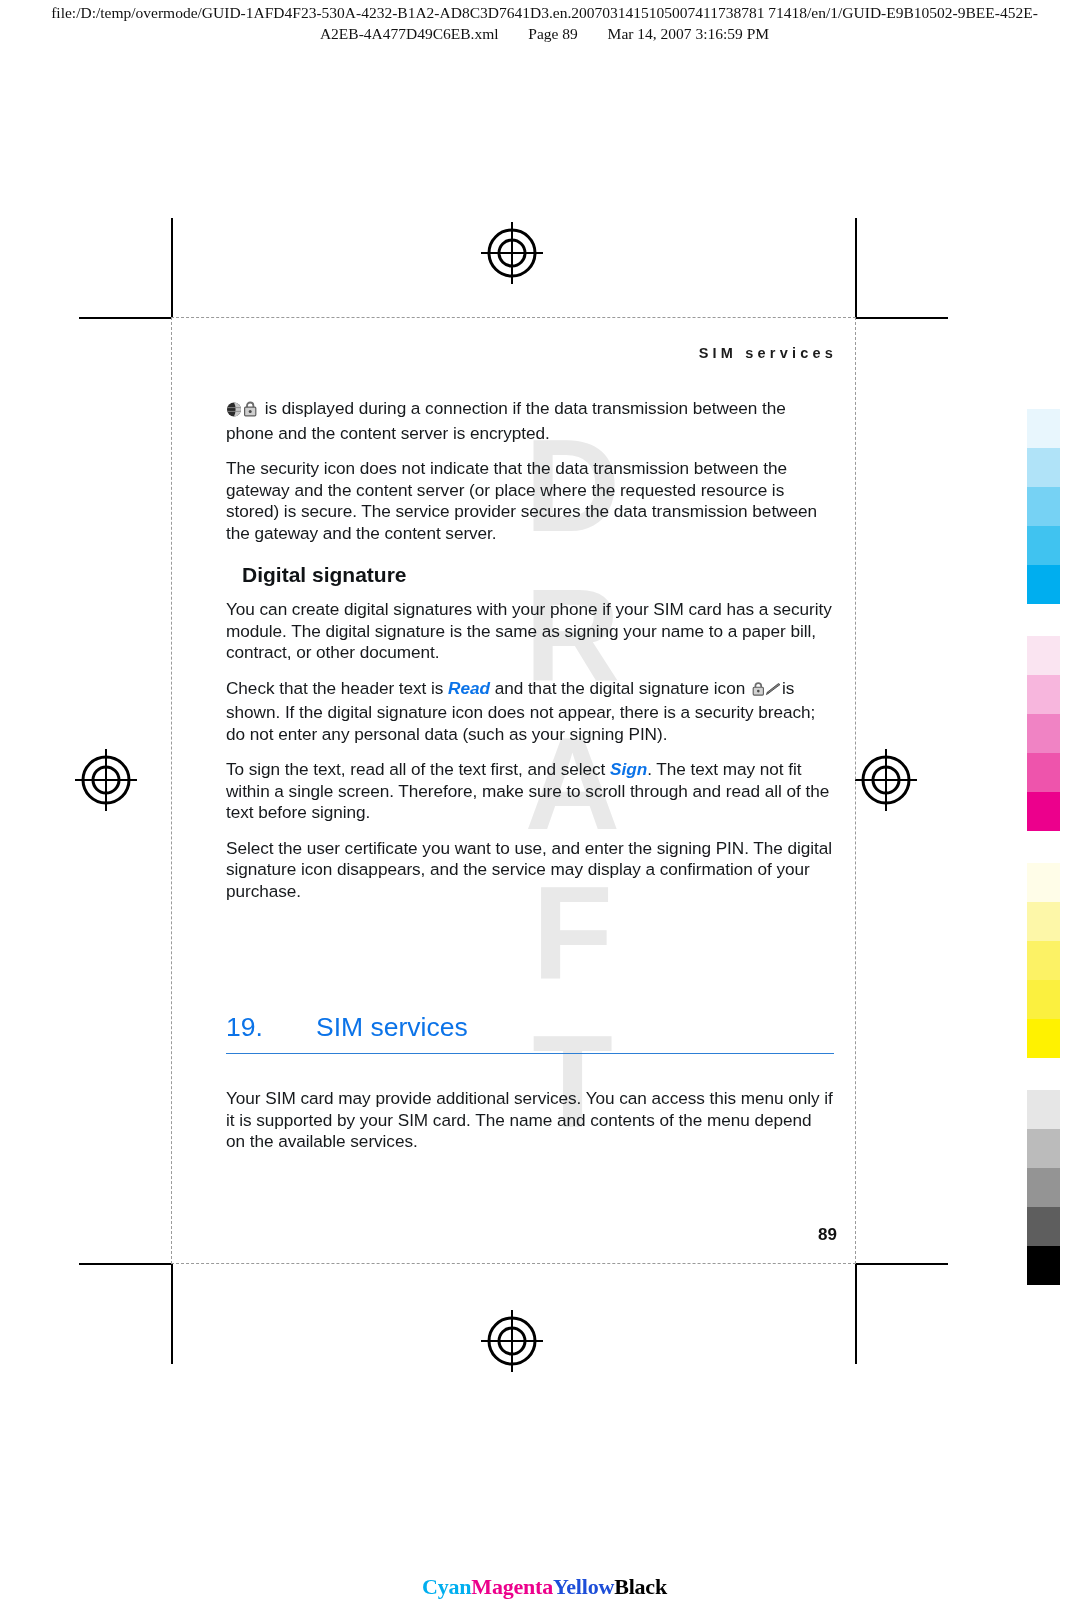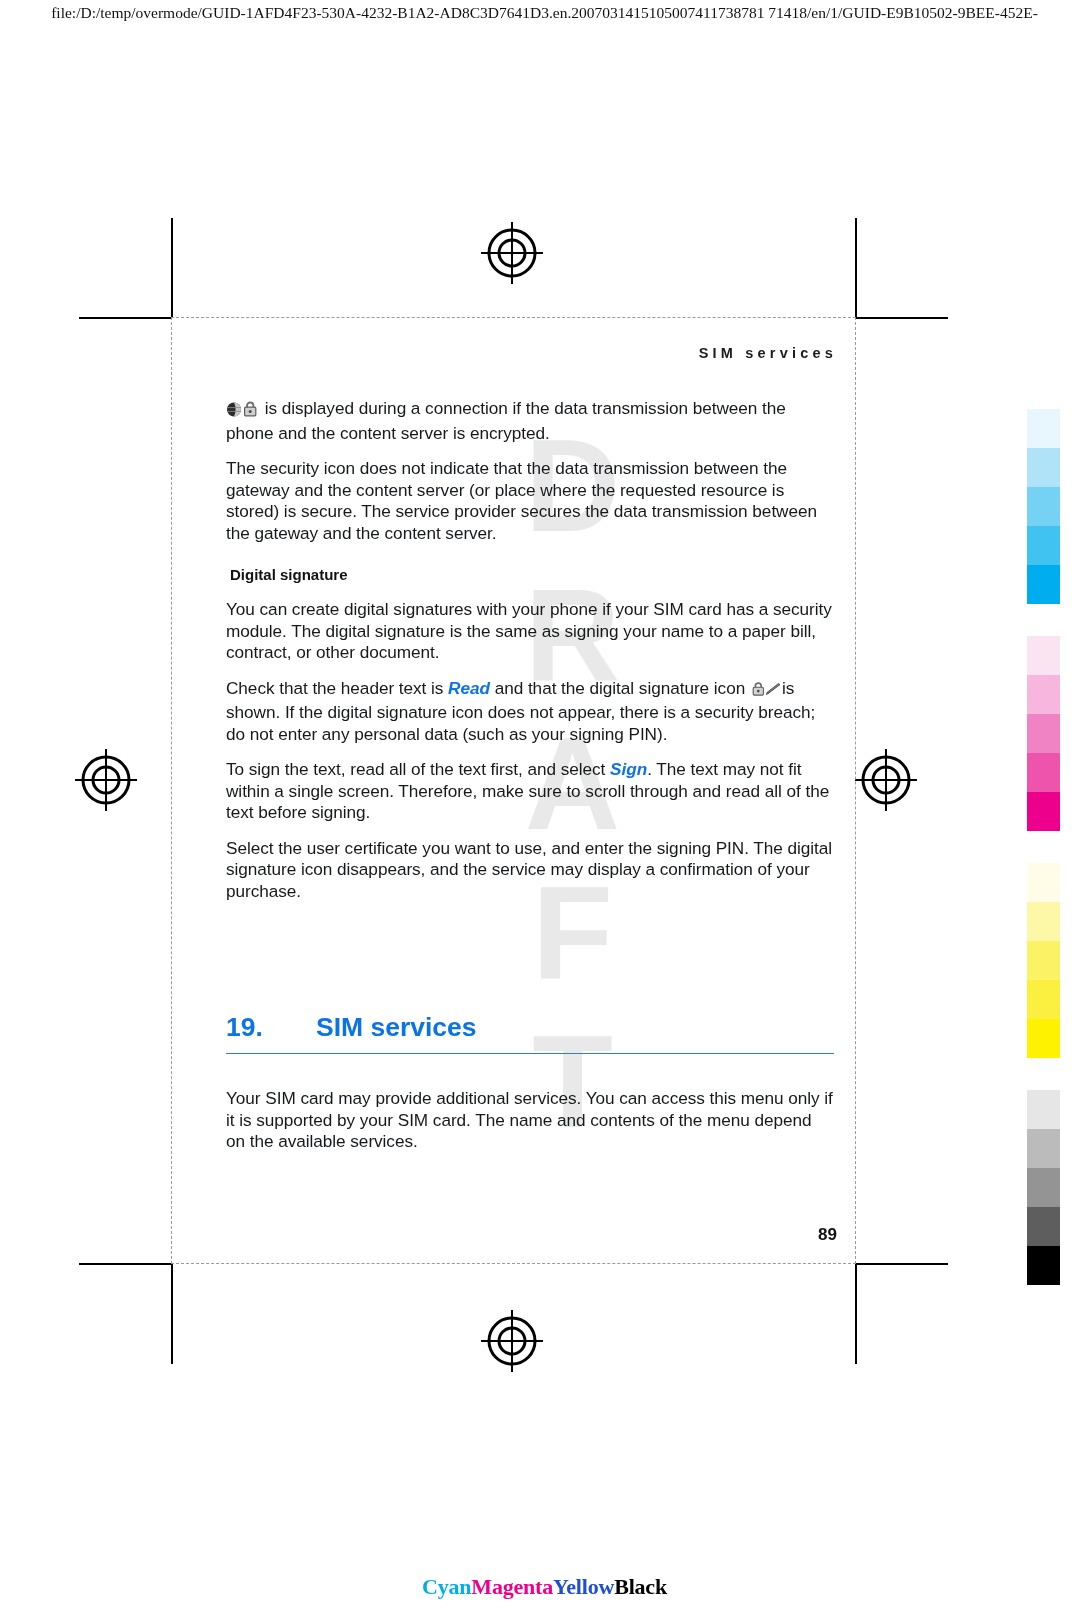--- a/index.html
+++ b/index.html
@@ -84,22 +84,22 @@
     width:608px;
   }
   p.body {
     margin:0 0 14px 0;
     font-size:17.2px;
     line-height:21.5px;
     color:#16191c;
     letter-spacing:-0.05px;
   }
   h3.sub {
-    margin:20px 0 13px 4px;
-    font-size:15px;
+    margin:20px 0 13px 16px;
+    font-size:21px;
     line-height:22px;
     font-weight:bold;
     color:#101316;
   }
   .kw { color:#0b73e8; font-weight:bold;font-style:italic; }
 
   
   .icon-inline {
     display:inline-block;
     vertical-align:-3px;
@@ -108,21 +108,21 @@
   
   #chapter {
     position:absolute;
     left:54px; top:693px;
     width:608px;
   }
   #chapter .row {
     display:flex;
     align-items:baseline;
     color:#0b73e8;
-    font-weight:bold;
+    font-weight:normal;
     font-size:26.5px;
     line-height:32px;
   }
   #chapter .num { width:90px; }
   #chapter .rule {
     margin-top:10px;
     border-top:1.6px solid #2d7fd6;
     width:100%;
   }
   #chapter-body {
@@ -160,20 +160,27 @@
     font-size:22px;
     letter-spacing:-0.2px;
   }
   #colorwords span { display:inline-block; }
 </style>
 </head>
 <body>
 
 <div id="print-header">
   <span>file:/D:/temp/overmode/GUID-1AFD4F23-530A-4232-B1A2-AD8C3D7641D3.en.2007031415105007411738781 71418/en/1/GUID-E9B10502-9BEE-452E-</span>
+  <span class="hdr-line2">
+    <span>A2EB-4A477D49C6EB.xml</span>
+    <span class="gap"></span>
+    <span>Page 89</span>
+    <span class="gap"></span>
+    <span>Mar 14, 2007 3:16:59 PM</span>
+  </span>
 </div>
 
 <div class="crop-v" style="left:171px; top:218px; height:100px;"></div>
 <div class="crop-v" style="left:855px; top:218px; height:100px;"></div>
 <div class="crop-v" style="left:171px; top:1264px; height:100px;"></div>
 <div class="crop-v" style="left:855px; top:1264px; height:100px;"></div>
 
 <div class="crop-h" style="left:79px; top:317px; width:92px;"></div>
 <div class="crop-h" style="left:856px; top:317px; width:92px;"></div>
 <div class="crop-h" style="left:79px; top:1263px; width:92px;"></div>

